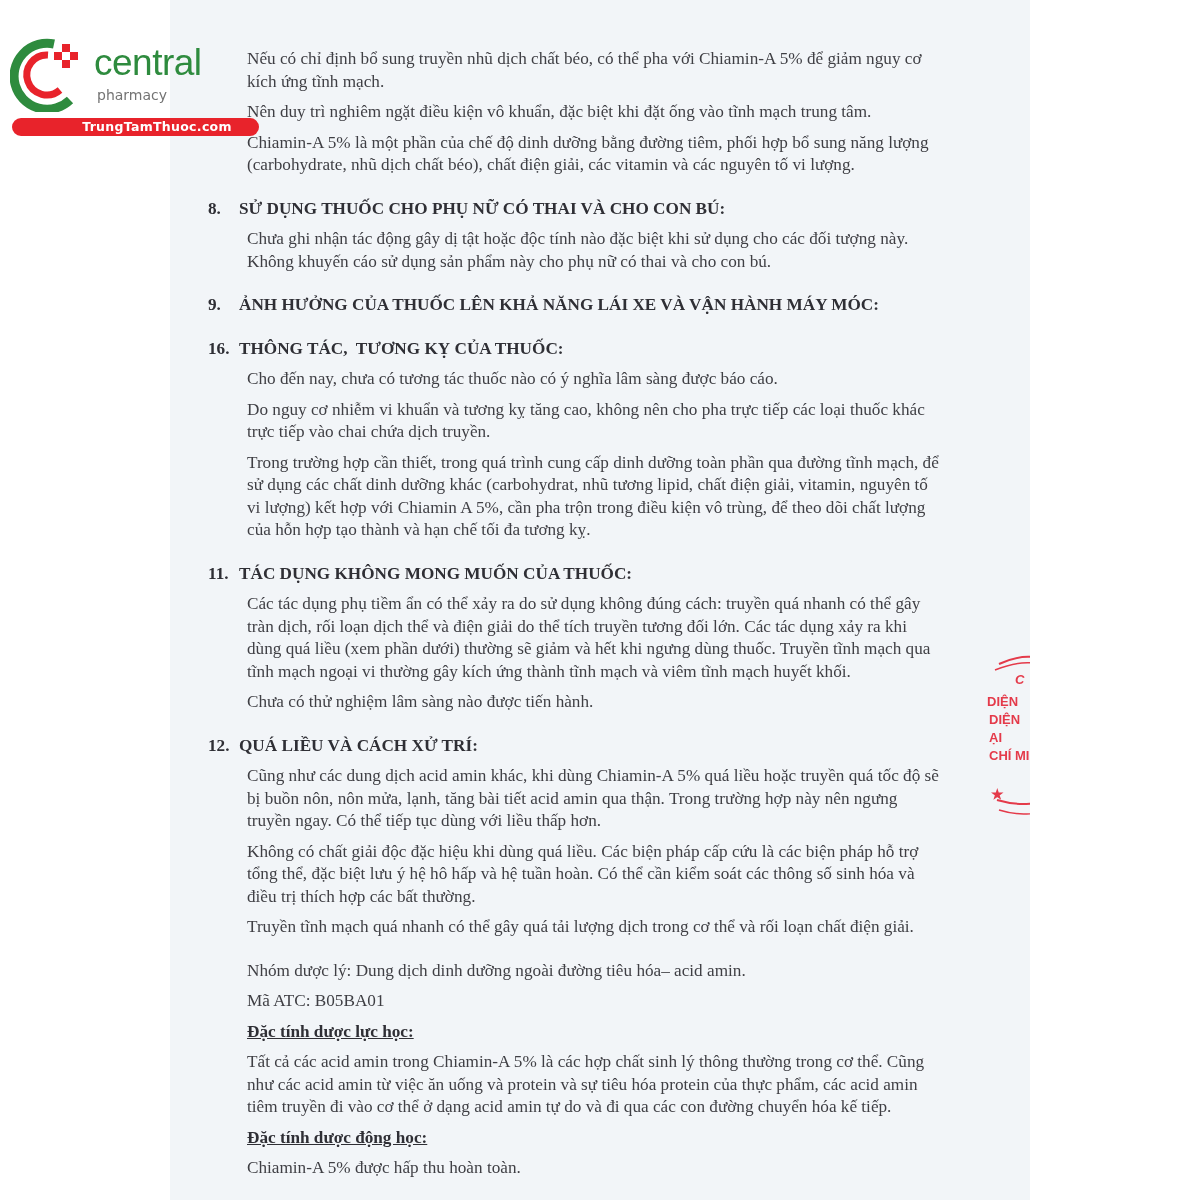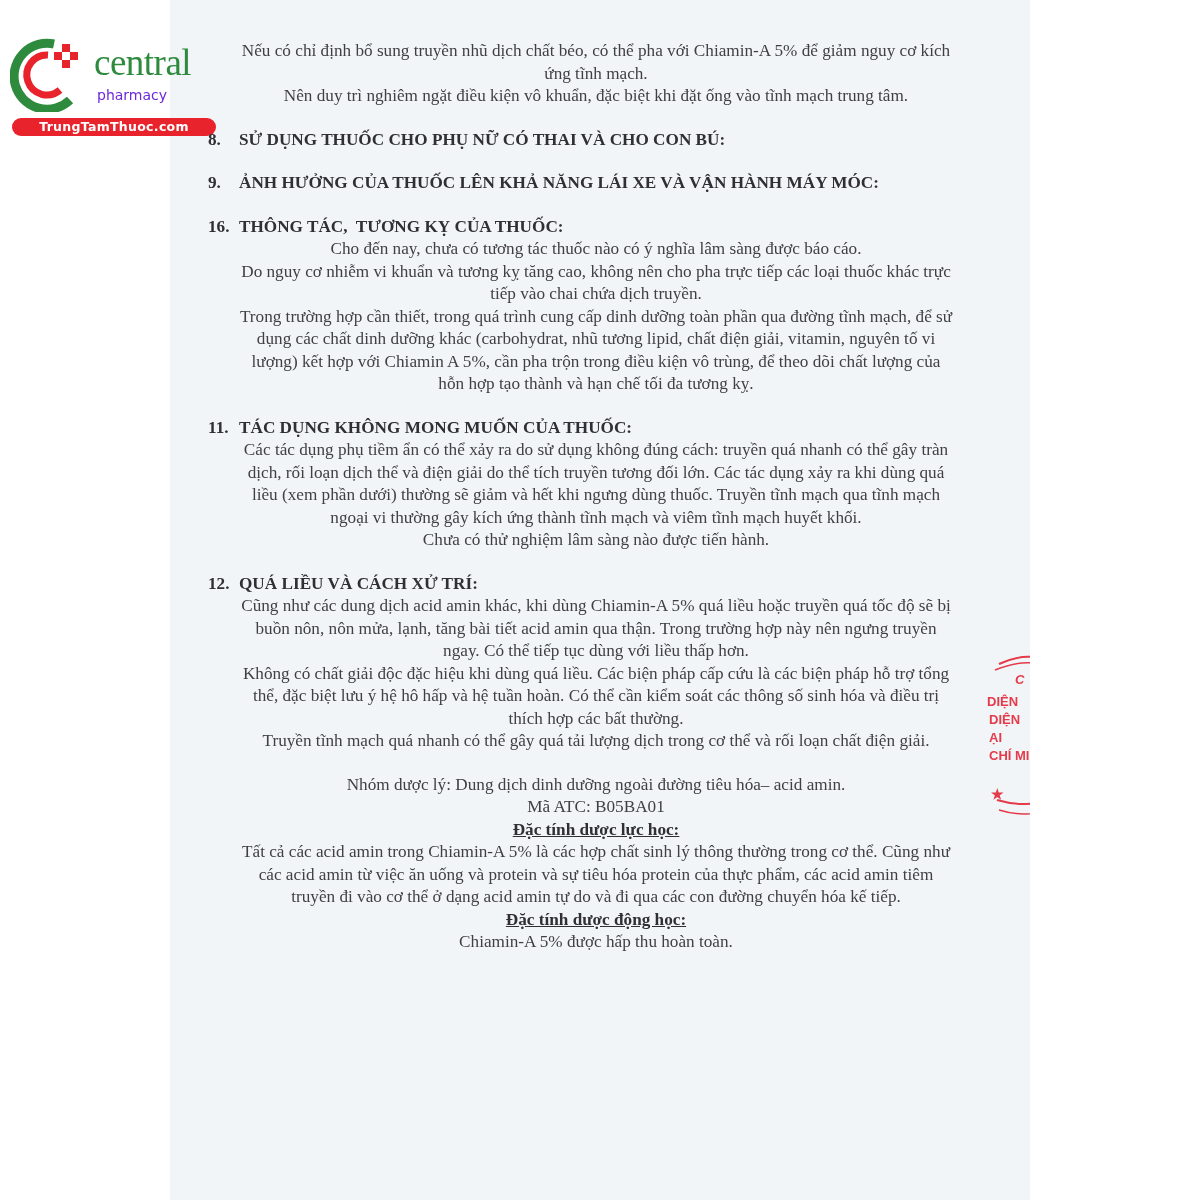--- a/index.html
+++ b/index.html
@@ -9,39 +9,39 @@
     font-family: "Liberation Serif", "DejaVu Serif", serif;
   }
   .page {
     position: absolute; left: 170px; top: 0; width: 860px; height: 1200px;
     background: #f2f5f8;
   }
   .logo { position: absolute; left: 8px; top: 36px; width: 210px; height: 100px; }
   .logo svg.mark { position: absolute; left: 2px; top: 2px; }
   .logo .brand {
     position: absolute; left: 86px; top: 8px;
-    font-family: Liberation Serif, serif; font-size: 37px; color: #2e8b3e;
+    font-family: Liberation Sans, sans-serif; font-size: 37px; color: #2e8b3e;
     letter-spacing: -0.5px; line-height: 1; font-weight: 500;
   }
   .logo .sub {
     position: absolute; left: 89px; top: 52px;
-    font-family: "DejaVu Sans", sans-serif; font-size: 14px; color: #6d28d9;
+    font-family: "DejaVu Sans", sans-serif; font-size: 14px; color: #737373;
     line-height: 1;
   }
   .logo .pill {
     position: absolute; left: 4px; top: 82px; width: 204px; height: 18px;
     background: #e8232b; border-radius: 9px; color: #fff;
     font-family: "DejaVu Sans", sans-serif; font-size: 12.5px; font-weight: bold;
-    text-align: center; line-height: 18px; letter-spacing: 0.3px;
+    text-align: center; line-height: 18px; letter-spacing: 0.3px; padding-left: 43px;
   }
   .content {
     position: absolute; left: 208px; top: 40px; width: 745px;
     color: #3f3f44; font-size: 17.2px; line-height: 22.5px;
   }
-  .content p { margin: 0; text-align: center; }
+  .content p { margin: 8px; }
   .indent { padding-left: 31px; }
   .sec { margin-top: 21px; }
   .sec-title {
     font-weight: bold; color: #2f2f35; font-size: 17.2px;
     display: flex;
   }
   .sec-title .num { width: 31px; flex: none; }
   .sub-title { font-weight: bold; color: #2f2f35; text-decoration: underline; }
   .stamp {
     position: absolute; left: 985px; top: 650px; width: 45px; height: 180px;
@@ -69,26 +69,30 @@
   </svg>
   <div class="brand">central</div>
   <div class="sub">pharmacy</div>
   <div class="pill">TrungTamThuoc.com</div>
 </div>
 
 <div class="content">
   <div class="indent">
     <p>Nếu có chỉ định bổ sung truyền nhũ dịch chất béo, có thể pha với Chiamin-A 5% để giảm nguy cơ kích ứng tĩnh mạch.</p>
     <p>Nên duy trì nghiêm ngặt điều kiện vô khuẩn, đặc biệt khi đặt ống vào tĩnh mạch trung tâm.</p>
+    <p>Chiamin-A 5% là một phần của chế độ dinh dưỡng bằng đường tiêm, phối hợp bổ sung năng lượng (carbohydrate, nhũ dịch chất béo), chất điện giải, các vitamin và các nguyên tố vi lượng.</p>
   </div>
 
   <div class="sec">
     <div class="sec-title">
       <span class="num">8.</span>
       <span>SỬ DỤNG THUỐC CHO PHỤ NỮ CÓ THAI VÀ CHO CON BÚ:</span>
+    </div>
+    <div class="indent">
+      <p>Chưa ghi nhận tác động gây dị tật hoặc độc tính nào đặc biệt khi sử dụng cho các đối tượng này. Không khuyến cáo sử dụng sản phẩm này cho phụ nữ có thai và cho con bú.</p>
     </div>
   </div>
 
   <div class="sec">
     <div class="sec-title">
       <span class="num">9.</span>
       <span>ẢNH HƯỞNG CỦA THUỐC LÊN KHẢ NĂNG LÁI XE VÀ VẬN HÀNH MÁY MÓC:</span>
     </div>
   </div>
 

